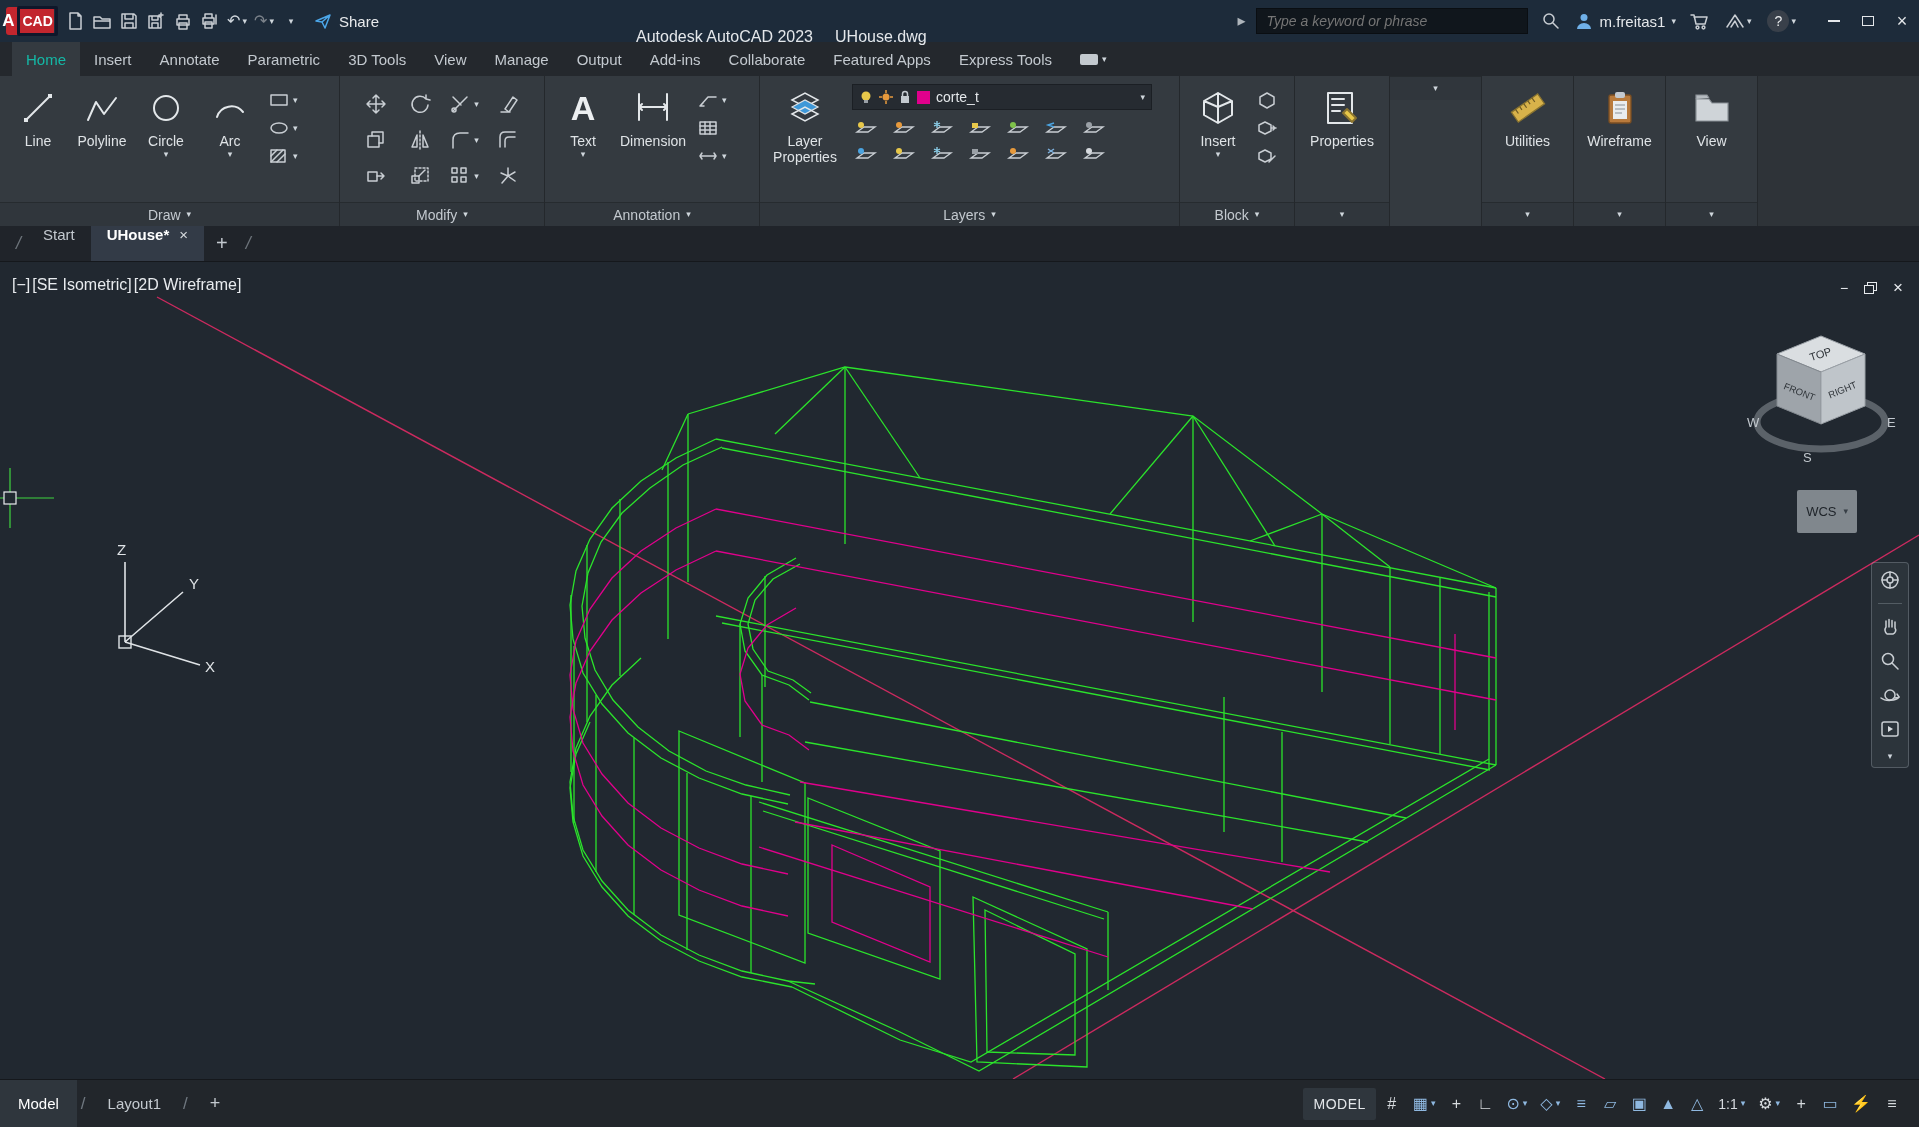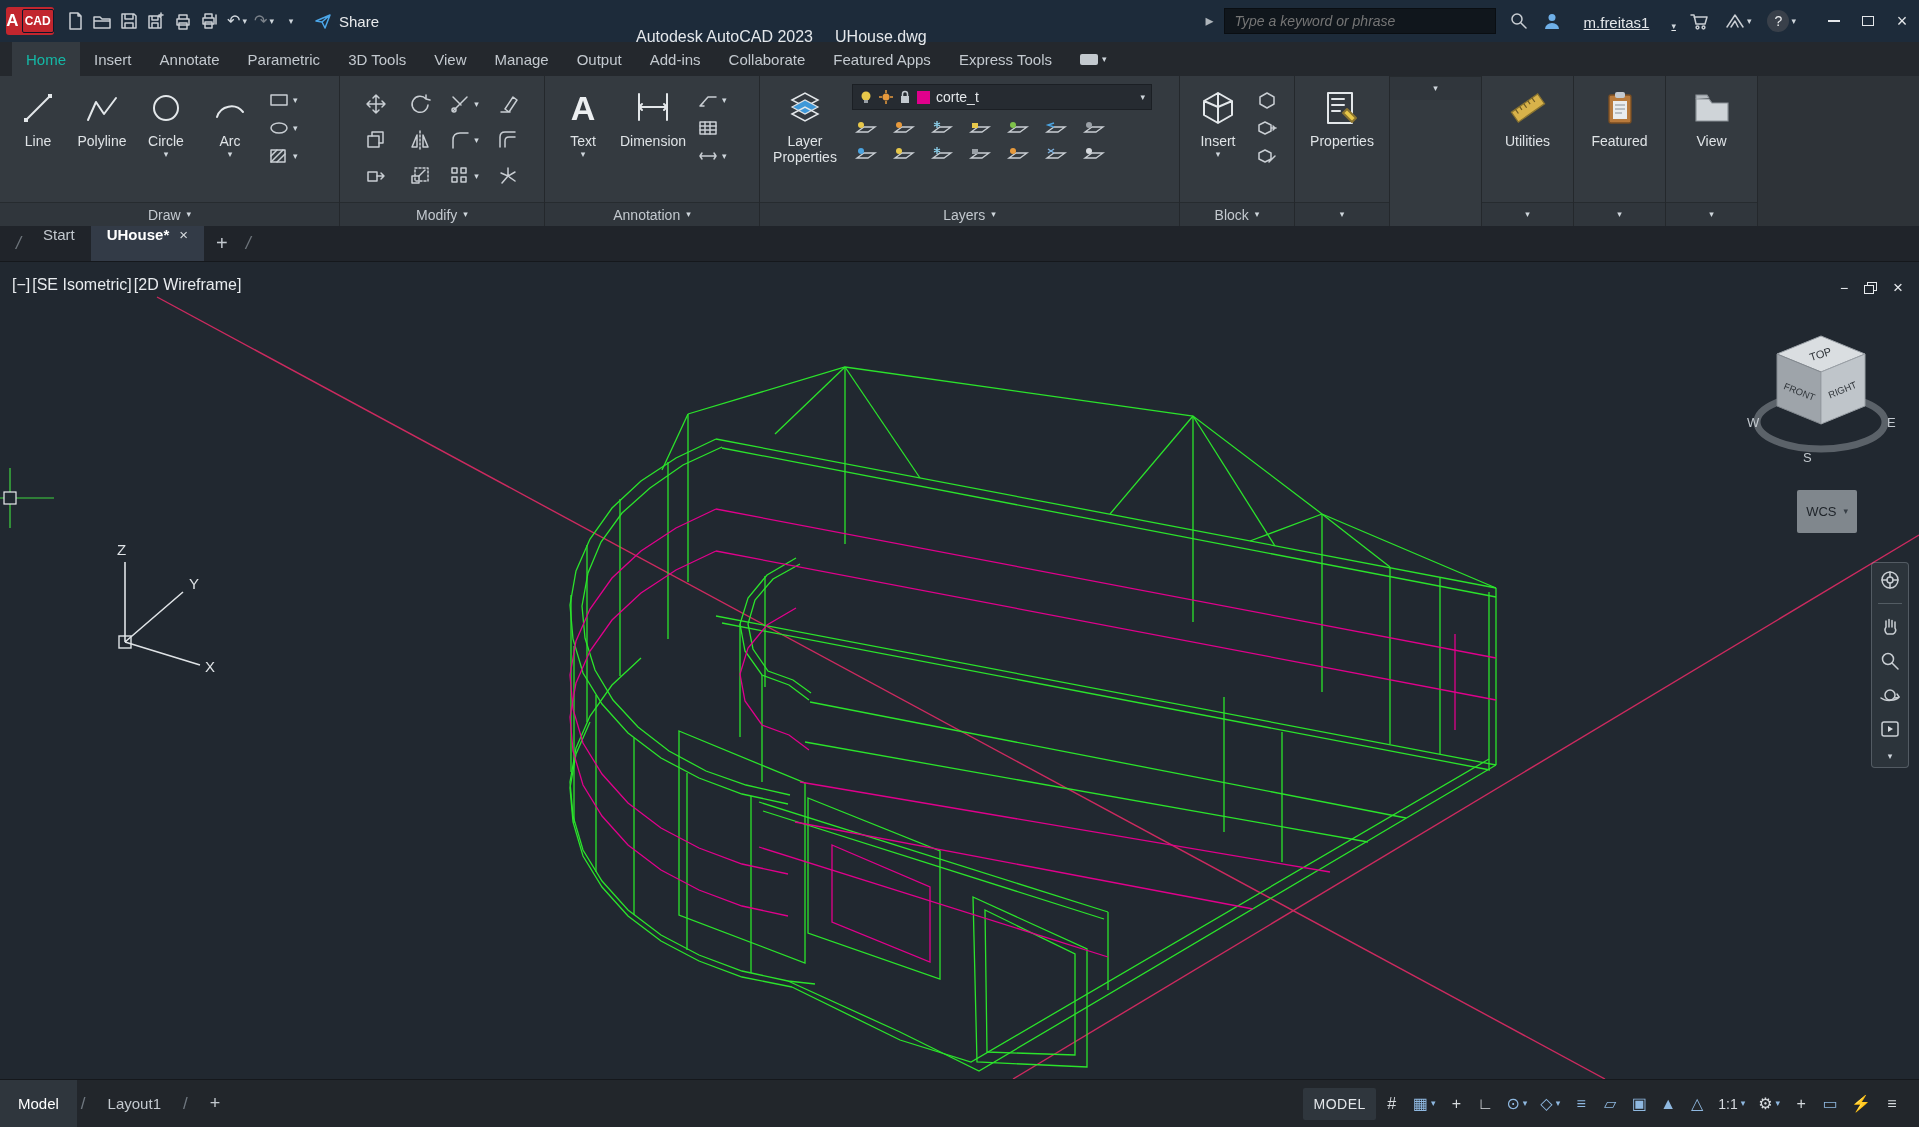--- a/index.html
+++ b/index.html
@@ -9,32 +9,32 @@
     background:#16191d; color:#d6dade;
     font-family:"Liberation Sans", sans-serif; font-size:14px;
   }
   .app { display:flex; flex-direction:column; width:1919px; height:1127px; }
 
   
   .titlebar { height:42px; flex:0 0 auto; background:#1d2b3a; display:flex; align-items:center; position:relative; }
   .logo { width:48px; height:28px; background:#c2262e; border-radius:3px; margin:0 8px 0 6px;
           display:flex; align-items:center; justify-content:center; gap:3px; color:#fff; font-weight:bold; cursor:default; }
   .logo .a { font-size:17px; }
-  .logo .cad { font-size:12px; border:1px solid #0f172a; padding:4px 2px; border-radius:2px; }
+  .logo .cad { font-size:14px; border:3px solid #0f172a; padding:4px 2px; border-radius:2px; }
   .qat { display:flex; align-items:center; gap:1px; }
   .tbtn { height:30px; min-width:26px; padding:0 3px; display:flex; align-items:center; justify-content:center; gap:2px; border-radius:3px; color:#cfd6dc; }
   .glyph16 { font-size:16px; line-height:1; }
   .dim { color:#7b828a; }
   .caret { font-size:9px; color:#cfd6dc; line-height:1; }
   .share { display:flex; align-items:center; gap:7px; color:#e8eaec; margin-left:10px; font-size:15px; }
   .title-center { position:absolute; left:636px; top:0; height:42px; display:flex; align-items:center; gap:22px; font-size:16px; color:#e4e7ea; white-space:nowrap;margin-top:16px; }
   .tb-right { margin-left:auto; display:flex; align-items:center; gap:10px; }
   .search-box { width:272px; height:26px; background:#10161c; border:1px solid #0a0e12; color:#9aa2a9;
                 font-style:italic; font-size:14px; padding:0 10px; font-family:"Liberation Sans",sans-serif; outline:none; }
-  .user { display:flex; align-items:flex-end; gap:22px; color:#e4e7ea; font-size:15px;text-decoration:underline; }
+  .user { display:flex; align-items:center; gap:6px; color:#e4e7ea; font-size:15px; }
   .help-circle { width:22px; height:22px; border-radius:50%; background:#39404a; color:#e8eaec; display:flex; align-items:center; justify-content:center; font-size:14px; }
   .winbtns { display:flex; margin-left:8px; }
   .winbtn { width:34px; height:42px; display:flex; align-items:center; justify-content:center; color:#e4e7ea; font-size:16px; }
   .maxbox { width:12px; height:10px; border:1.5px solid #e4e7ea; display:inline-block; }
   .minbar { width:12px; height:2px; background:#e4e7ea; display:inline-block; }
 
   
   .ribbon-tabs { height:34px; flex:0 0 auto; background:#24282d; display:flex; align-items:stretch; padding-left:12px; }
   .rtab { padding:0 14px; font-size:15px; color:#c3c9cf; display:flex; align-items:center; cursor:default; }
   .rtab.active { background:#343a40; color:#14b8a6; }
@@ -633,21 +633,21 @@
       <div class="panel-body" style="justify-content:center;">
         <div class="bigbtn" style="width:80px;">
           <span class="ic">
               <svg width="34" height="38">
                 <rect x="6" y="6" width="22" height="28" rx="2" fill="#b87a3c" stroke="#7a4e22" stroke-width="1.3"></rect>
                 <rect x="12" y="3" width="10" height="6" rx="2" fill="#c3c9cf"></rect>
                 <rect x="10" y="12" width="14" height="18" fill="#e9ecee"></rect>
                 <path d="M12 16 h10 M12 20 h10 M12 24 h7" stroke="#8a9096" stroke-width="1.2"></path>
               </svg>
             </span>
-          <span class="lbl">Featured</span>
+          <span class="lbl">Wireframe</span>
         </div>
       </div>
       <div class="panel-foot">
         <span class="caret">▾</span>
       </div>
     </div>
 
     <div class="panel" style="width:92px;">
       <div class="panel-body" style="justify-content:center;">
         <div class="bigbtn" style="width:80px;">

